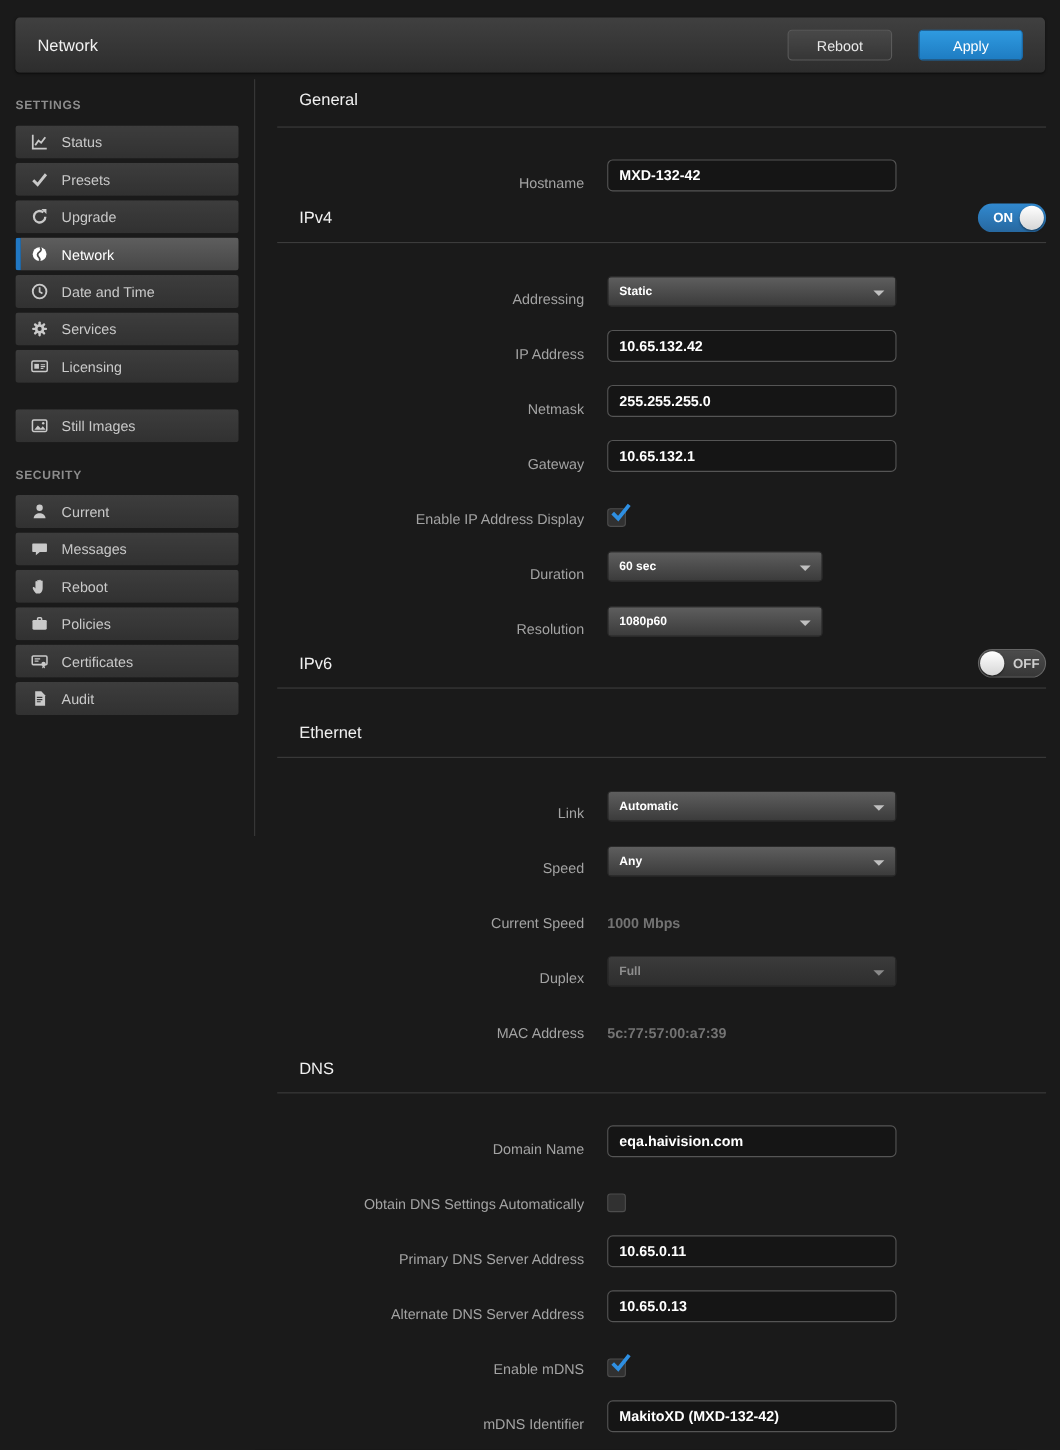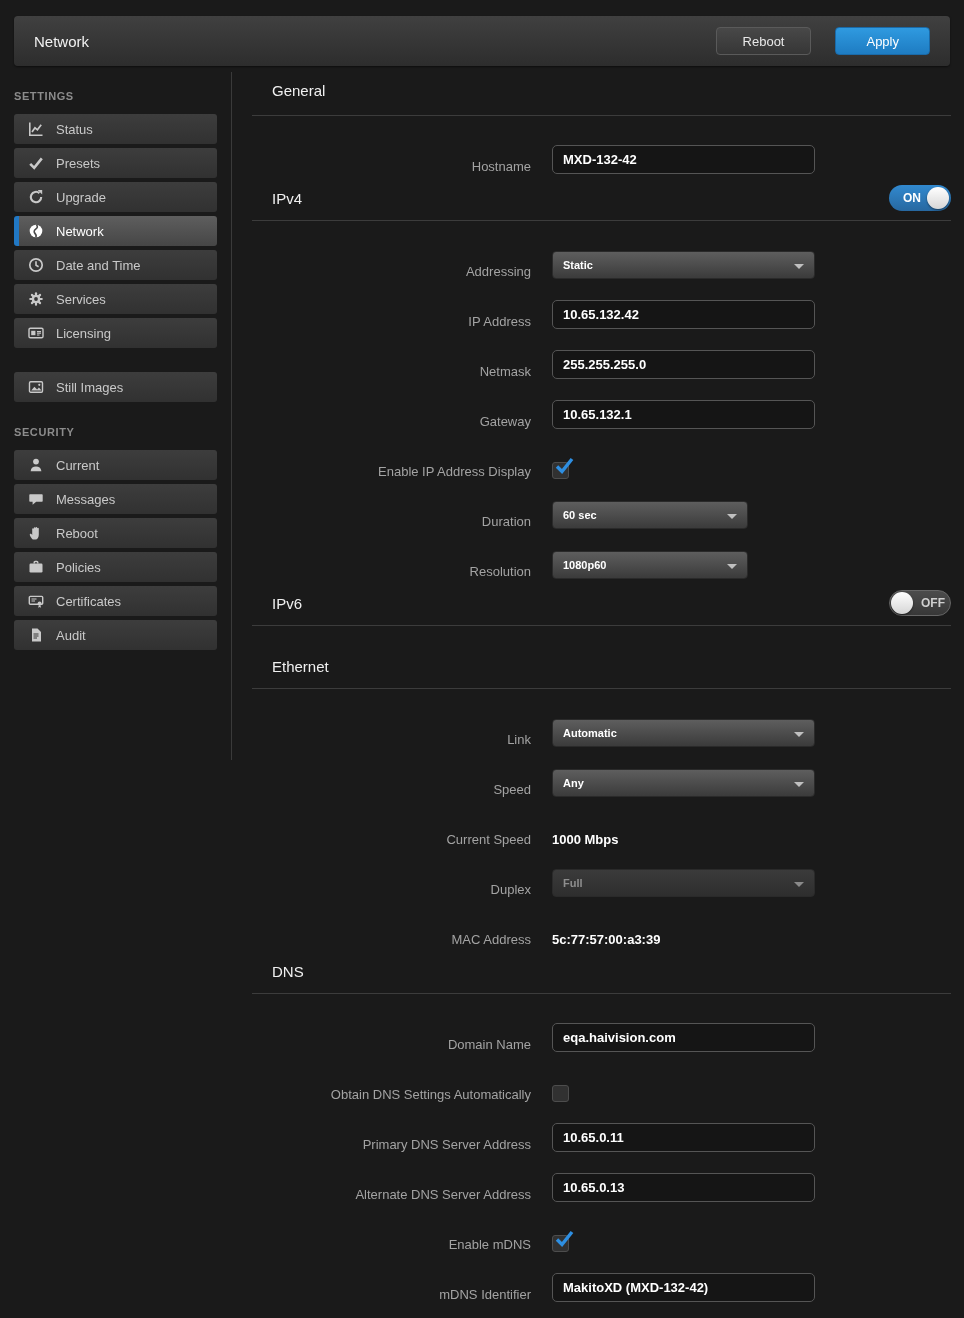--- a/index.html
+++ b/index.html
@@ -47,21 +47,21 @@
 
   .dd { width:263px; height:28px; border-radius:4px; background:linear-gradient(#5e5e5e,#3b3b3b);
     border:1px solid #2a2a2a; display:flex; align-items:center; padding:0 10px;
     color:#fff; font-size:11px; font-weight:bold; position:relative; cursor:pointer; }
   .dd--narrow { width:196px; }
   .dd--disabled { background:linear-gradient(#3b3b3b,#2e2e2e); color:#8e8e8e; cursor:default; }
   .dd-arrow { position:absolute; right:10px; top:12px; width:0; height:0;
     border-left:5px solid transparent; border-right:5px solid transparent; border-top:5px solid #c0c0c0; }
   .dd--disabled .dd-arrow { border-top-color:#8a8a8a; }
 
-  .static-val { color:#ffffff; font-size:13px; font-weight:bold; }
+  .static-val { color:#737373; font-size:13px; font-weight:bold; }
 
   .cbx { width:17px; height:17px; background:#313131; border:1px solid #4d4d4d;
     border-radius:3px; position:relative; cursor:pointer; }
   .cbx .tick { position:absolute; left:1px; top:-6px; overflow:visible; display:none; }
   .cbx.checked .tick { display:block; }
 
   .toggle { width:62px; height:26px; border-radius:13px; position:relative;
     display:flex; align-items:center; cursor:pointer; flex:none; }
   .toggle.on { background:linear-gradient(#3189cf,#2768a0); }
   .toggle.off { background:linear-gradient(#4c4c4c,#373737); border:1px solid #666;text-align:center; }
@@ -367,21 +367,21 @@
         <span class="ctl">
           <span class="dd dd--disabled">
             <span>Full</span>
             <span class="dd-arrow"></span>
           </span>
         </span>
       </div>
       <div class="row">
         <span class="lbl">MAC Address</span>
         <span class="ctl">
-            <span class="static-val">5c:77:57:00:a3:39</span>
+            <span class="static-val">5c:77:57:00:a7:39</span>
           </span>
       </div>
     </div>
 
     <div class="sec-head">
       <span class="sec-title">DNS</span>
     </div>
     <div class="rows">
       <div class="row">
         <span class="lbl">Domain Name</span>

